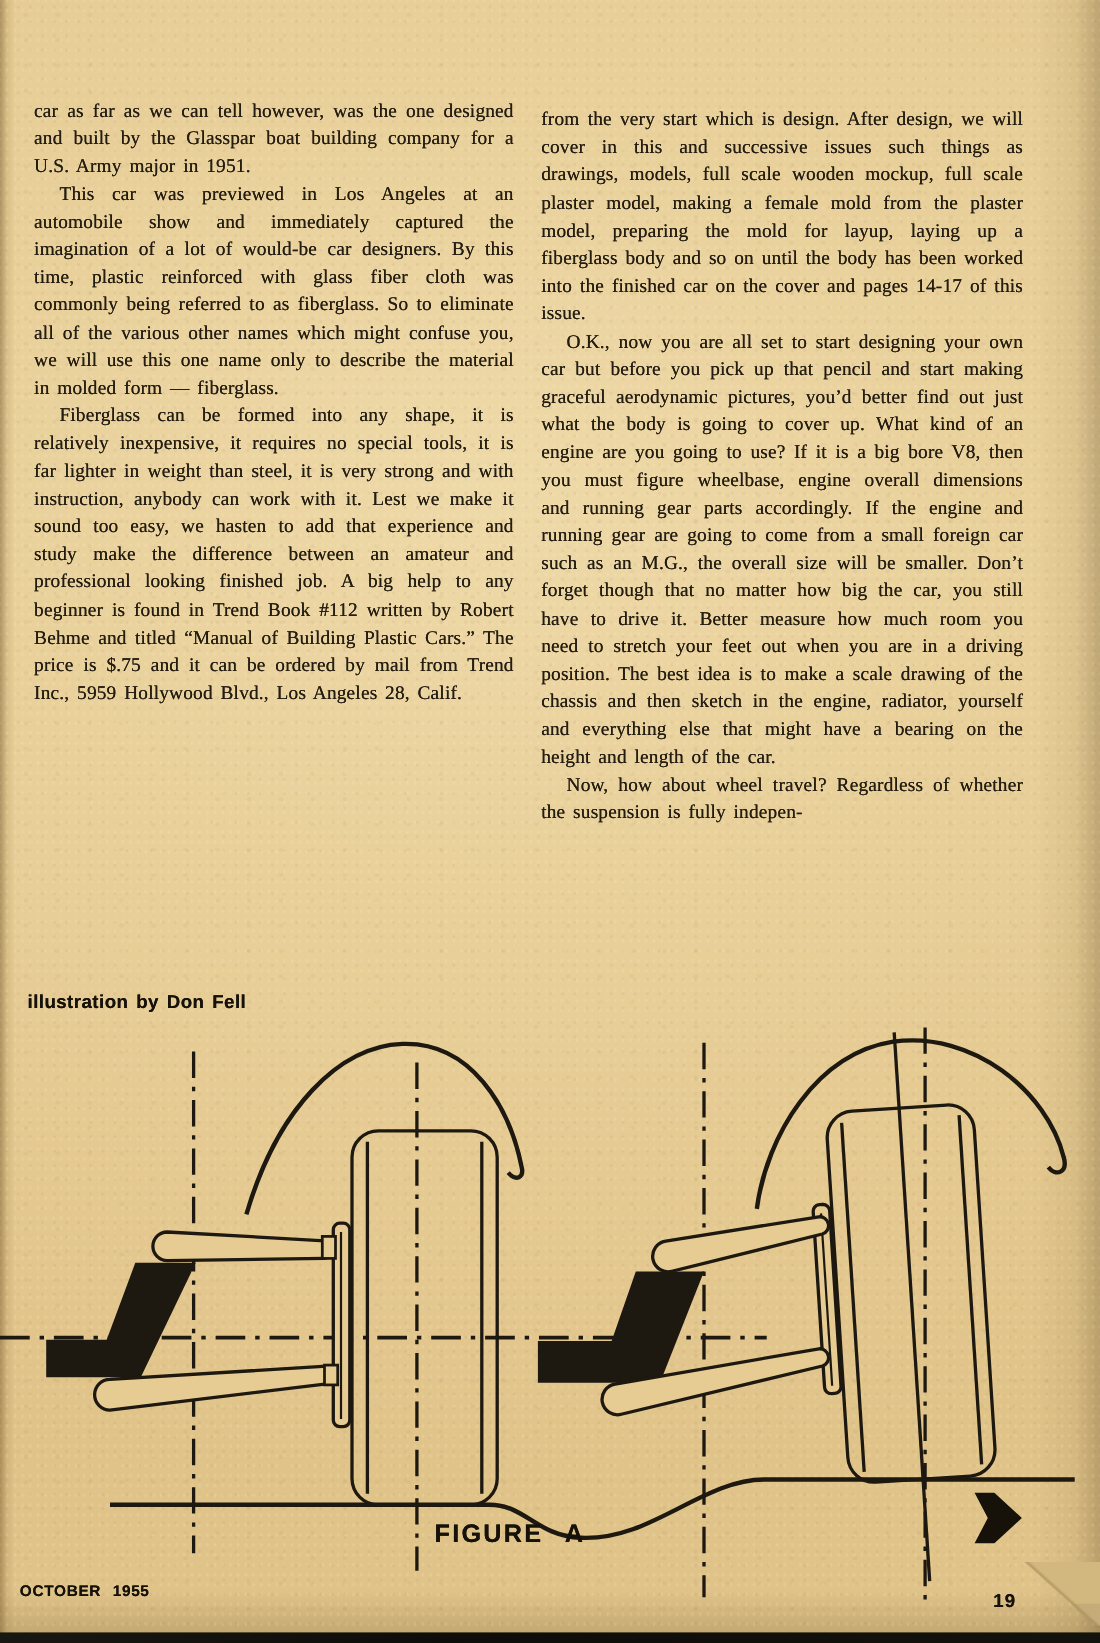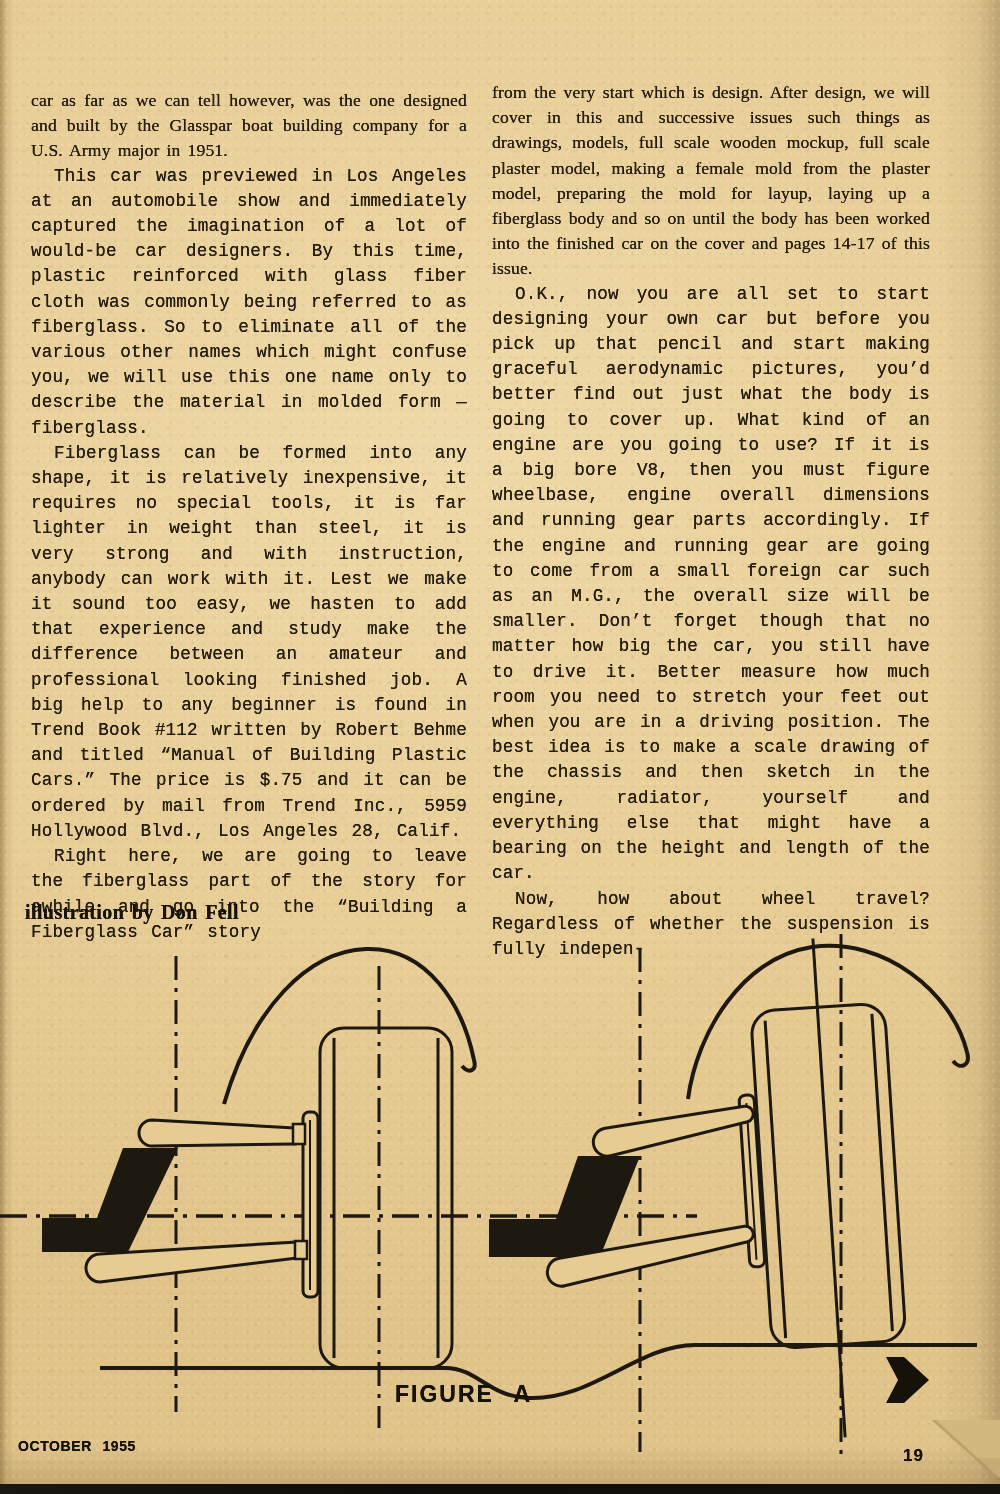--- a/index.html
+++ b/index.html
@@ -35,51 +35,50 @@
     position:absolute;right:0;bottom:8px;width:72px;height:58px;
     background:linear-gradient(222deg, #d2b77f 0 46%, #b49a66 49%, transparent 51%);
   }
   .corner-dark{
     position:absolute;right:0;bottom:6px;width:26px;height:22px;
     background:linear-gradient(225deg,#23201713 0 40%, transparent 60%);
   }
   
   .col{position:absolute;color:#241d12;}
   .col-left{left:31px;top:88px;width:436px;}
-  .col-right{left:492px;top:80px;width:438px;}
+  .col-right{left:492px;top:96px;width:438px;}
   .col p{
     margin:0;font-size:17.6px;line-height:25.2px;
     text-align:justify;text-align-last:left;
     word-spacing:2.5px;letter-spacing:.15px;
     text-shadow:0 0 .45px #241d12;
   }
-  .col p + p{text-indent:23px;font-family:Liberation Mono, monospace;}
+  .col p + p{text-indent:23px;}
   
   .label{
     position:absolute;color:#16120a;
     font-family:"Liberation Sans", sans-serif;font-weight:bold;
     text-shadow:0 0 .5px #16120a;
   }
-  .credit{left:25px;top:901px;font-size:20px;letter-spacing:.4px;word-spacing:2px;font-family:Liberation Serif, serif;}
+  .credit{left:25px;top:901px;font-size:17px;letter-spacing:.4px;word-spacing:2px;}
   .figure-label{left:395px;top:1381px;font-size:23px;letter-spacing:2px;word-spacing:12px;}
   .footer-issue{left:18px;top:1438px;font-size:14px;letter-spacing:.6px;word-spacing:6px;}
   .page-number{left:903px;top:1446px;font-size:17px;letter-spacing:1px;}
   
   .figure-svg{position:absolute;left:0;top:930px;width:1000px;height:548px;}
 </style>
 </head>
 <body>
 
 <div class="paper">
 
   <div class="col col-left">
       <p>car as far as we can tell however, was the one designed and built by the Glasspar boat building company for a U.S. Army major in 1951.</p>
       <p>This car was previewed in Los Angeles at an automobile show and immediately captured the imagination of a lot of would-be car designers. By this time, plastic reinforced with glass fiber cloth was commonly being referred to as fiberglass. So to eliminate all of the various other names which might confuse you, we will use this one name only to describe the material in molded form — fiberglass.</p>
       <p>Fiberglass can be formed into any shape, it is relatively inexpensive, it requires no special tools, it is far lighter in weight than steel, it is very strong and with instruction, anybody can work with it. Lest we make it sound too easy, we hasten to add that experience and study make the difference between an amateur and professional looking finished job. A big help to any beginner is found in Trend Book #112 written by Robert Behme and titled “Manual of Building Plastic Cars.” The price is $.75 and it can be ordered by mail from Trend Inc., 5959 Hollywood Blvd., Los Angeles 28, Calif.</p>
-      <p>Right here, we are going to leave the fiberglass part of the story for awhile and go into the “Building a Fiberglass Car” story</p>
     </div>
 
   <div class="col col-right">
       <p>from the very start which is design. After design, we will cover in this and successive issues such things as drawings, models, full scale wooden mockup, full scale plaster model, making a female mold from the plaster model, preparing the mold for layup, laying up a fiberglass body and so on until the body has been worked into the finished car on the cover and pages 14-17 of this issue.</p>
       <p>O.K., now you are all set to start designing your own car but before you pick up that pencil and start making graceful aerodynamic pictures, you’d better find out just what the body is going to cover up. What kind of an engine are you going to use? If it is a big bore V8, then you must figure wheelbase, engine overall dimensions and running gear parts accordingly. If the engine and running gear are going to come from a small foreign car such as an M.G., the overall size will be smaller. Don’t forget though that no matter how big the car, you still have to drive it. Better measure how much room you need to stretch your feet out when you are in a driving position. The best idea is to make a scale drawing of the chassis and then sketch in the engine, radiator, yourself and everything else that might have a bearing on the height and length of the car.</p>
       <p>Now, how about wheel travel?  Regardless of whether the suspension is fully indepen-</p>
     </div>
 
   <div class="label credit">illustration by Don Fell</div>
 

